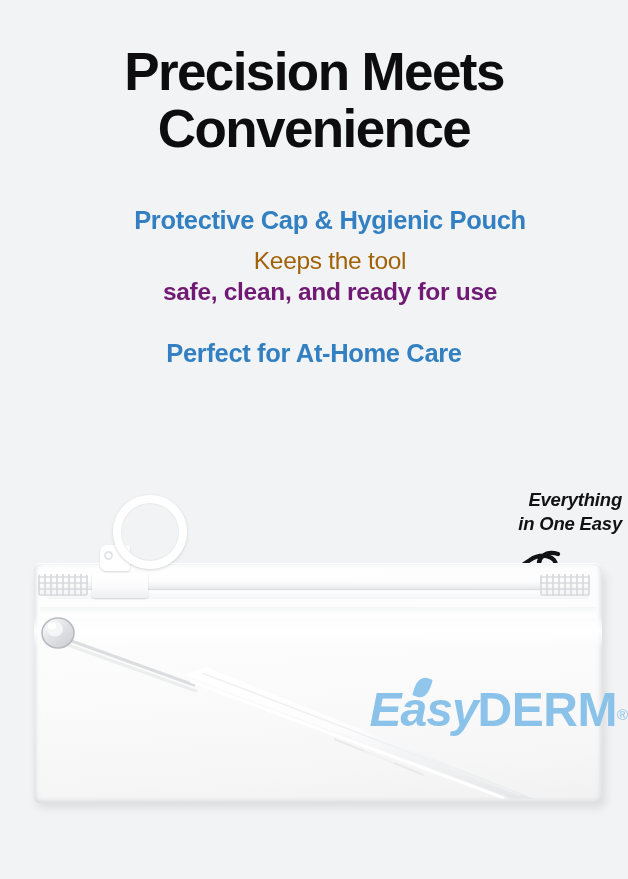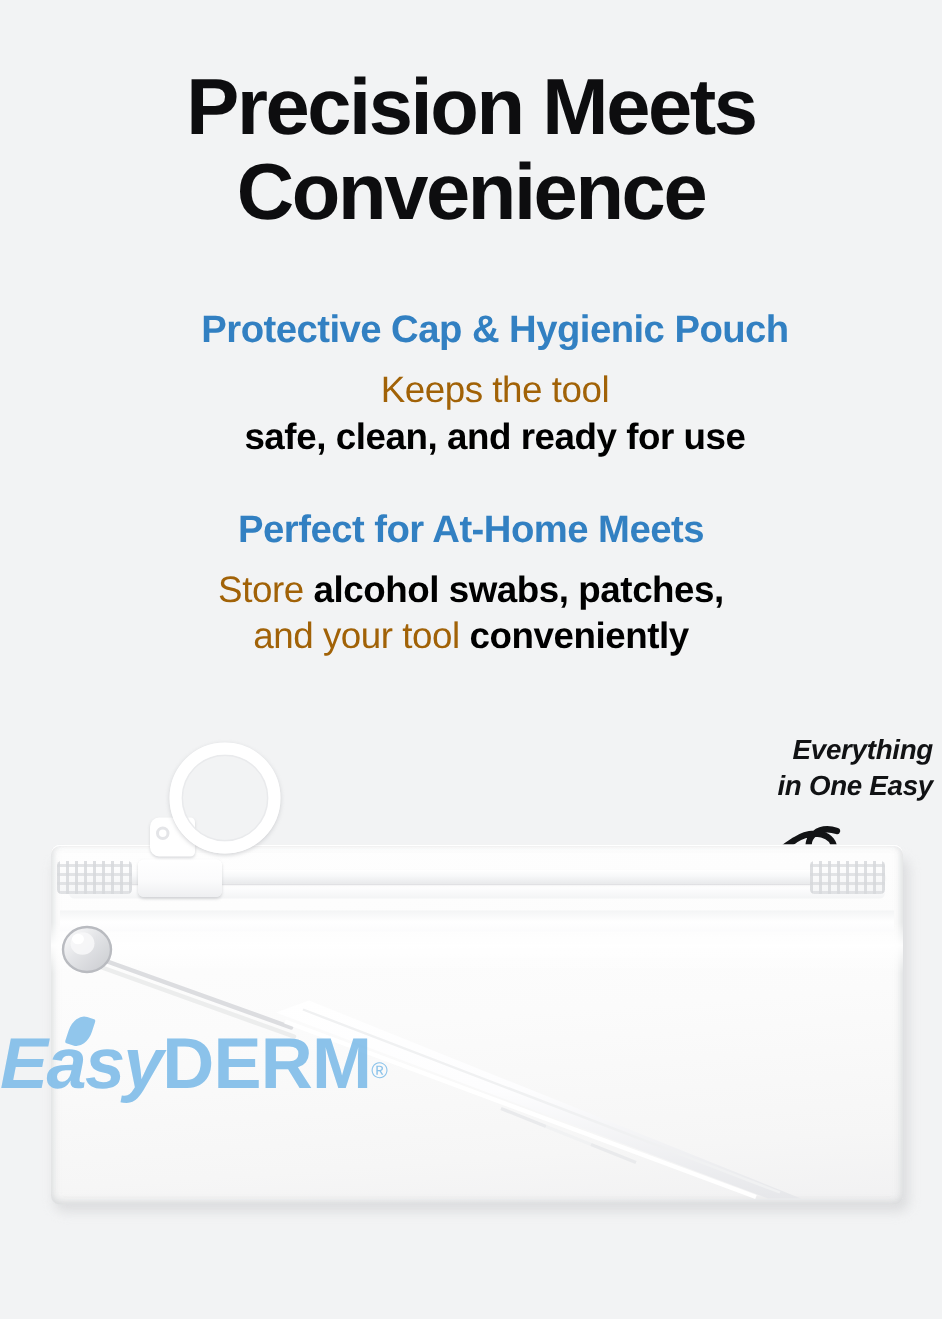--- a/index.html
+++ b/index.html
@@ -50,21 +50,21 @@
     margin: 0 0 9px 0;
   }
   .sub-body {
     font-family: "Liberation Sans", sans-serif;
     font-size: 24.5px;
     line-height: 1.28;
     color: #18191b;
     letter-spacing: -0.3px;
   }
   .sub-body .lite { font-weight: normal; color: #a16207; }
-  .sub-body .hvy  { font-weight: bold; color: #000000; }
+  .sub-body .hvy  { font-weight: bold; color: #701a75; }
   .sub-line { display: block; }
 
   
   .callout {
     position: absolute;
     left: 466px;
     top: 488px;
     width: 156px;
     text-align: right;
     font-family: "Liberation Sans", sans-serif;
@@ -225,21 +225,21 @@
     width: 568px;
     height: 240px;
     pointer-events: none;
   }
 
   
   .logo {
     position: absolute;
     left: 0; right: 0;
     top: 682px;
-    text-align: left;
+    text-align: right;
     font-family: "Liberation Sans", sans-serif;
     color: #86c0ea;
     white-space: nowrap;
     opacity: .95;
   }
   .logo-inner { position: relative; display: inline-block; }
   .logo-easy {
     font-size: 48px;
     font-weight: bold;
     font-style: italic;
@@ -281,25 +281,21 @@
 
   <div class="block block-a">
     <div class="sub-head">Protective Cap &amp; Hygienic Pouch</div>
     <div class="sub-body">
       <span class="sub-line lite">Keeps the tool</span>
       <span class="sub-line hvy">safe, clean, and ready for use</span>
     </div>
   </div>
 
   <div class="block block-b">
-    <div class="sub-head">Perfect for At-Home Meets</div>
-    <div class="sub-body">
-      <span class="sub-line"><span class="lite">Store </span><span class="hvy">alcohol swabs, patches,</span></span>
-      <span class="sub-line"><span class="lite">and your tool </span><span class="hvy">conveniently</span></span>
-    </div>
+    <div class="sub-head">Perfect for At-Home Care</div>
   </div>
 
   <div class="callout">
     <span class="co-line">Everything</span>
     <span class="co-line">in One Easy</span>
   </div>
 
   <svg class="arrow-svg" viewBox="0 0 130 80">
     <path d="M108 6 C 96 2, 86 10, 90 20 C 93 28, 105 28, 106 19 C 107 8, 92 4, 80 12 C 64 22, 48 40, 36 58" fill="none" stroke="#121315" stroke-width="4.2" stroke-linecap="round"></path>
     <path d="M30 72 L 27.5 48 L 48 60 Z" fill="#121315"></path>

